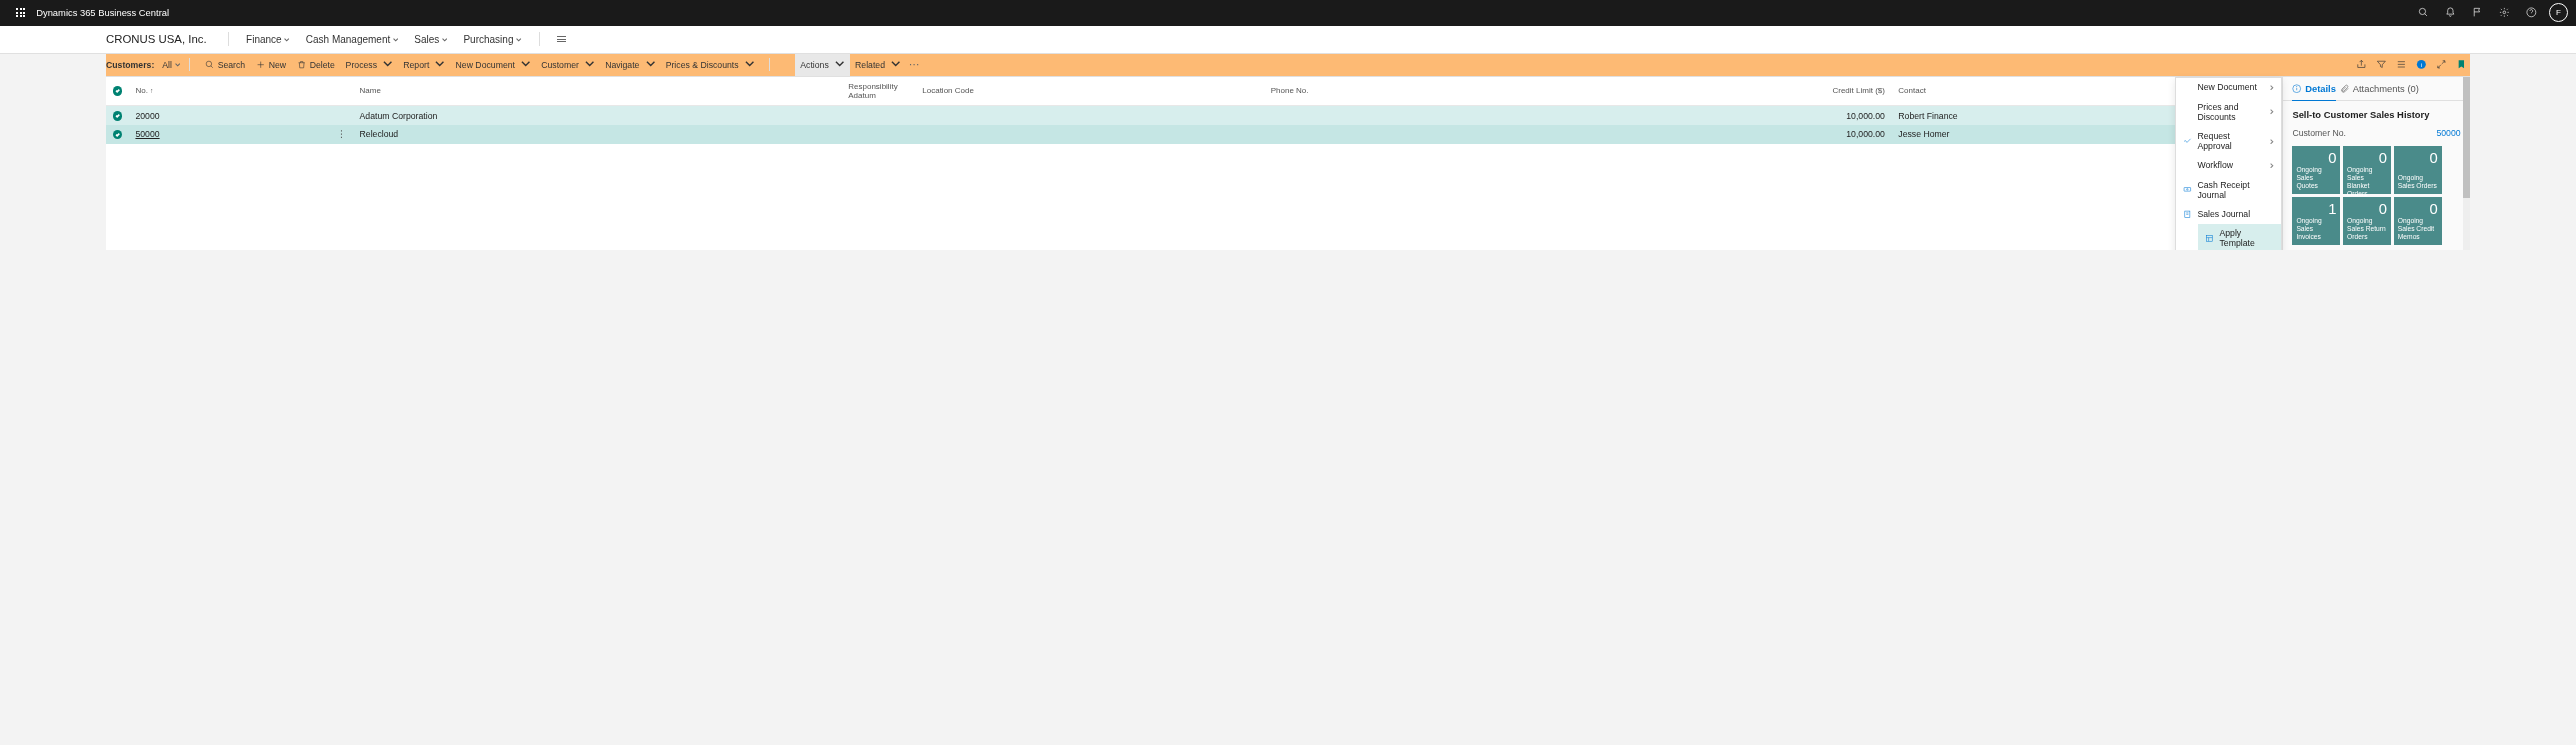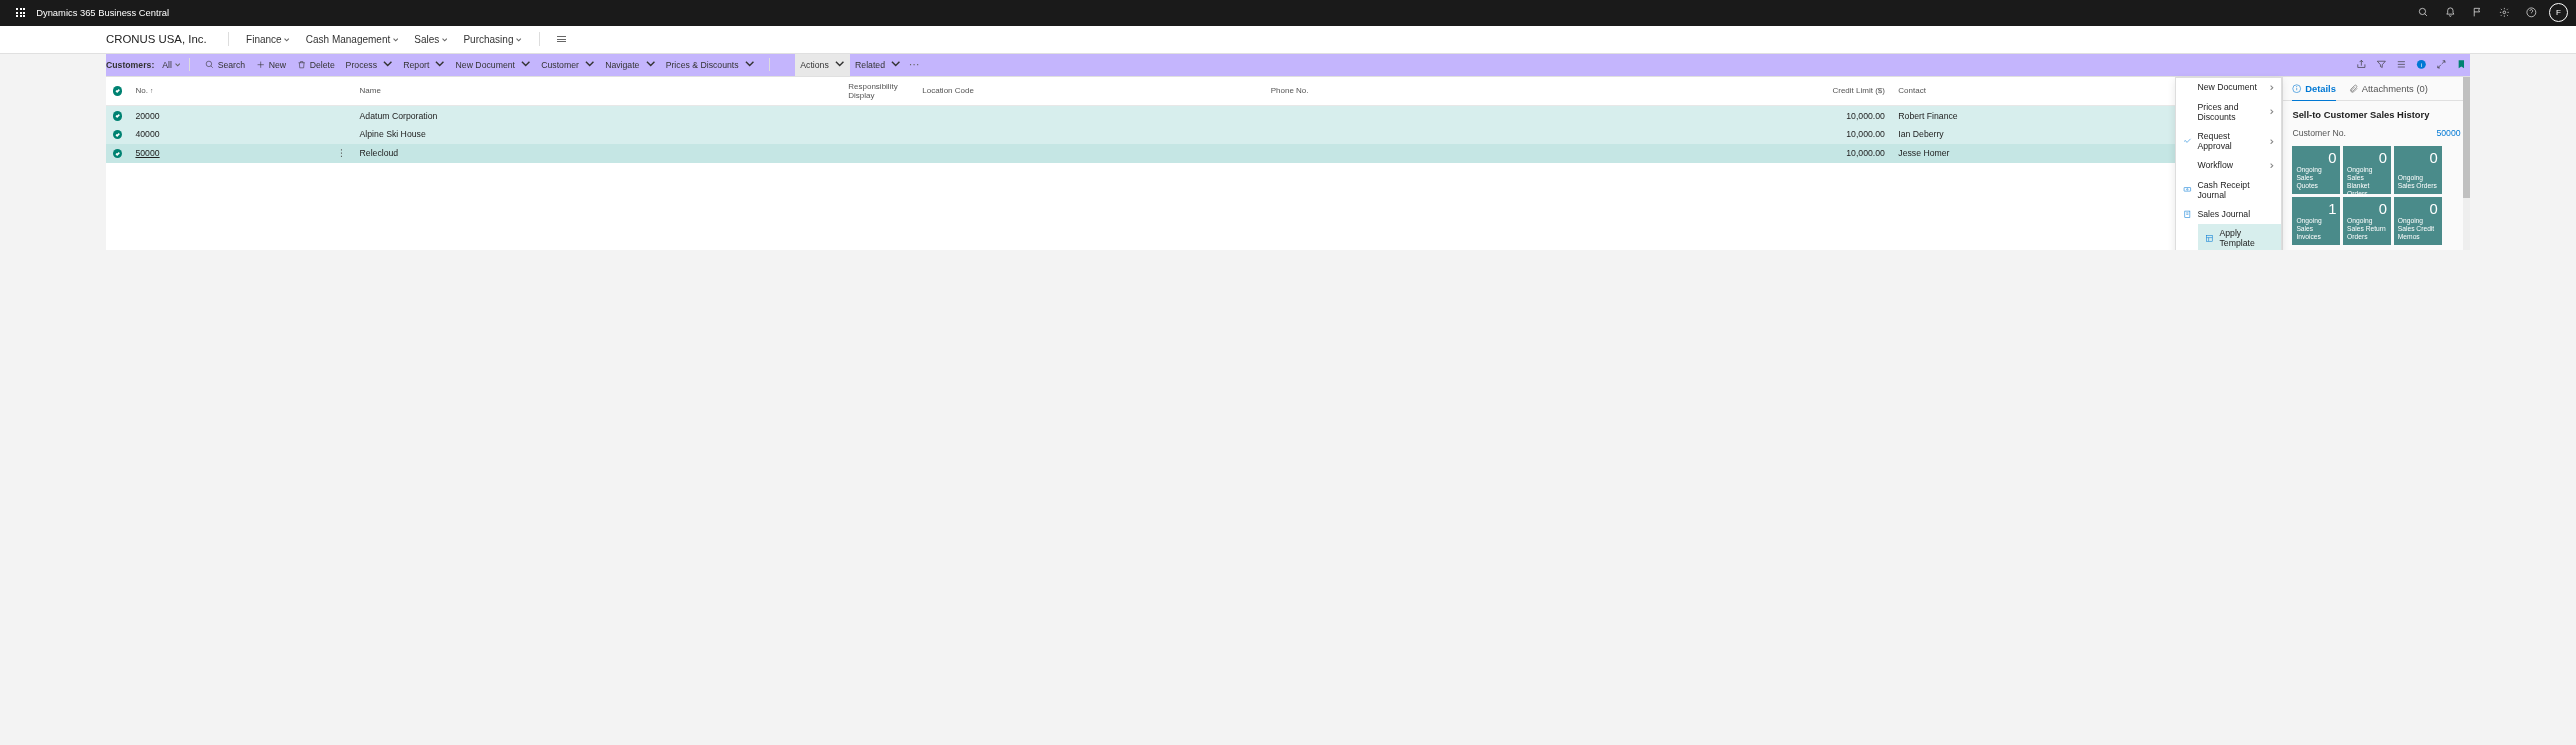--- a/index.html
+++ b/index.html
@@ -38,21 +38,21 @@
 .chevron-down { margin-left: 2.7px; }
 .chevron-down svg { width: 5.4px; height: 5.4px; stroke: #666; fill: none; stroke-width: 2; }
 .nav-hamburger { display: flex; flex-direction: column; gap: 2px; margin-left: 8px; cursor: pointer; }
 .nav-hamburger span { width: 9.4px; height: 0.7px; background: #666; }
 
 
 .page { padding: 0 106px; }
 
 
 .action-bar {
-  background: #c4b5fd;
+  background: #fdba74;
   height: 23px;
   display: flex;
   align-items: center;
   border-bottom: 0.7px solid #e0e0e0;
   font-size: 8.7px;
   color: #333;
 }
 .action-bar .label { font-weight: 600; margin-right: 8px; }
 .action-bar .filter-all { color: #333; display: flex; align-items: center; cursor: pointer; }
 .action-bar .divider { width: 0.7px; height: 13.4px; background: #ddd; margin: 0 9.4px; }
@@ -101,21 +101,21 @@
 }
 .dropdown-item { display: flex; align-items: center; padding: 4.7px 6.7px; cursor: pointer; gap: 5.4px; position: relative; }
 .dropdown-item.hover { background: #d7eeed; margin-left: 22px; }
 .dropdown-item .dd-icon { width: 9.4px; display: flex; align-items: center; justify-content: center; }
 .dropdown-item .dd-icon svg { width: 8.7px; height: 8.7px; stroke: #0078d4; fill: none; stroke-width: 1.5; }
 .dropdown-item .dd-label { flex: 1; color: #222; }
 .dropdown-item .dd-chevron svg { width: 5.4px; height: 5.4px; stroke: #888; fill: none; stroke-width: 2; }
 
 
 .factbox { width: 188px; border-left: 0.7px solid #e0e0e0; background: #fafafa; padding: 0; position: relative; }
-.factbox-tabs { display: flex; gap: 13px; padding: 6.7px 9.4px 0 9.4px; border-bottom: 0.7px solid #e0e0e0; }
+.factbox-tabs { display: flex; gap: 4px; padding: 6.7px 9.4px 0 9.4px; border-bottom: 0.7px solid #e0e0e0; }
 .factbox-tab { display: flex; align-items: center; gap: 3.4px; padding-bottom: 5.4px; cursor: pointer; font-size: 9.4px; color: #555; }
 .factbox-tab.active { color: #0078d4; font-weight: 600; border-bottom: 1.3px solid #0078d4; margin-bottom: -0.7px; }
 .factbox-tab svg { width: 9.4px; height: 9.4px; stroke: currentColor; fill: none; stroke-width: 1.5; }
 .factbox-section-title { font-weight: 600; font-size: 9.4px; color: #222; padding: 8px 9.4px 5.4px; }
 .factbox-field { display: flex; justify-content: space-between; padding: 2.7px 9.4px; font-size: 8.7px; }
 .factbox-field .fld-label { color: #555; }
 .factbox-field .fld-value { color: #0078d4; cursor: pointer; }
 
 .tiles { display: flex; flex-wrap: wrap; gap: 2.7px; padding: 5.4px 9.4px; }
 .tile { width: 48px; height: 48px; background: #4a8b8a; color: #fff; display: flex; flex-direction: column; justify-content: space-between; padding: 4px; cursor: pointer; }
@@ -339,21 +339,21 @@
       <thead>
         <tr>
           <th class="check-col"><span class="row-check">
                   <svg viewBox="0 0 10 10">
                     <path d="M2 5l2 2 4-4"></path>
                   </svg>
                 </span></th>
           <th><span>No.</span><span class="sort-arrow">↑</span></th>
           <th style="width:16px"></th>
           <th>Name</th>
-          <th style="width:74px">Responsibility Display</th>
+          <th style="width:74px">Responsibility Adatum</th>
           <th>Location Code</th>
           <th>Phone No.</th>
           <th class="right">Credit Limit ($)</th>
           <th>Contact</th>
         </tr>
       </thead>
       <tbody id="table-body">
             <tr class="teal-row">
     <td class="check-col"><span class="row-check">
                   <svg viewBox="0 0 10 10">
@@ -362,35 +362,20 @@
                 </span></td>
     <td>20000</td>
     <td></td>
     <td>Adatum Corporation</td>
     <td></td>
               <td></td>
               <td></td>
     <td class="right">10,000.00</td>
     <td>Robert Finance</td>
             </tr>
-            <tr class="teal-row">
-    <td class="check-col"><span class="row-check">
-                  <svg viewBox="0 0 10 10">
-                    <path d="M2 5l2 2 4-4"></path>
-                  </svg>
-                </span></td>
-    <td>40000</td>
-    <td></td>
-    <td>Alpine Ski House</td>
-    <td></td>
-              <td></td>
-              <td></td>
-    <td class="right">10,000.00</td>
-    <td>Ian Deberry</td>
-            </tr>
             <tr class="selected">
     <td class="check-col"><span class="row-check">
                   <svg viewBox="0 0 10 10">
                     <path d="M2 5l2 2 4-4"></path>
                   </svg>
                 </span></td>
     <td><span class="no-link">50000</span></td>
     <td><span class="row-menu-dots">⋮</span></td>
     <td>Relecloud</td>
     <td></td>

